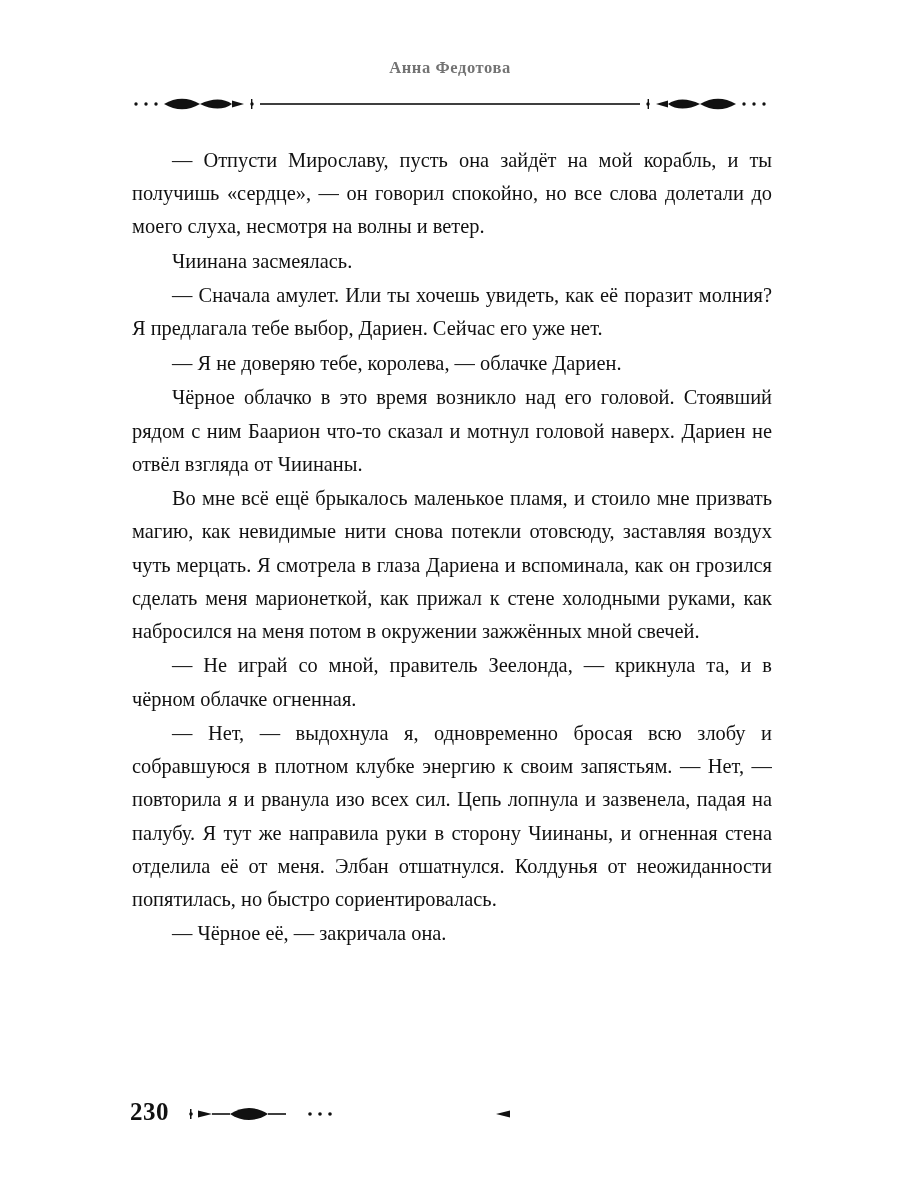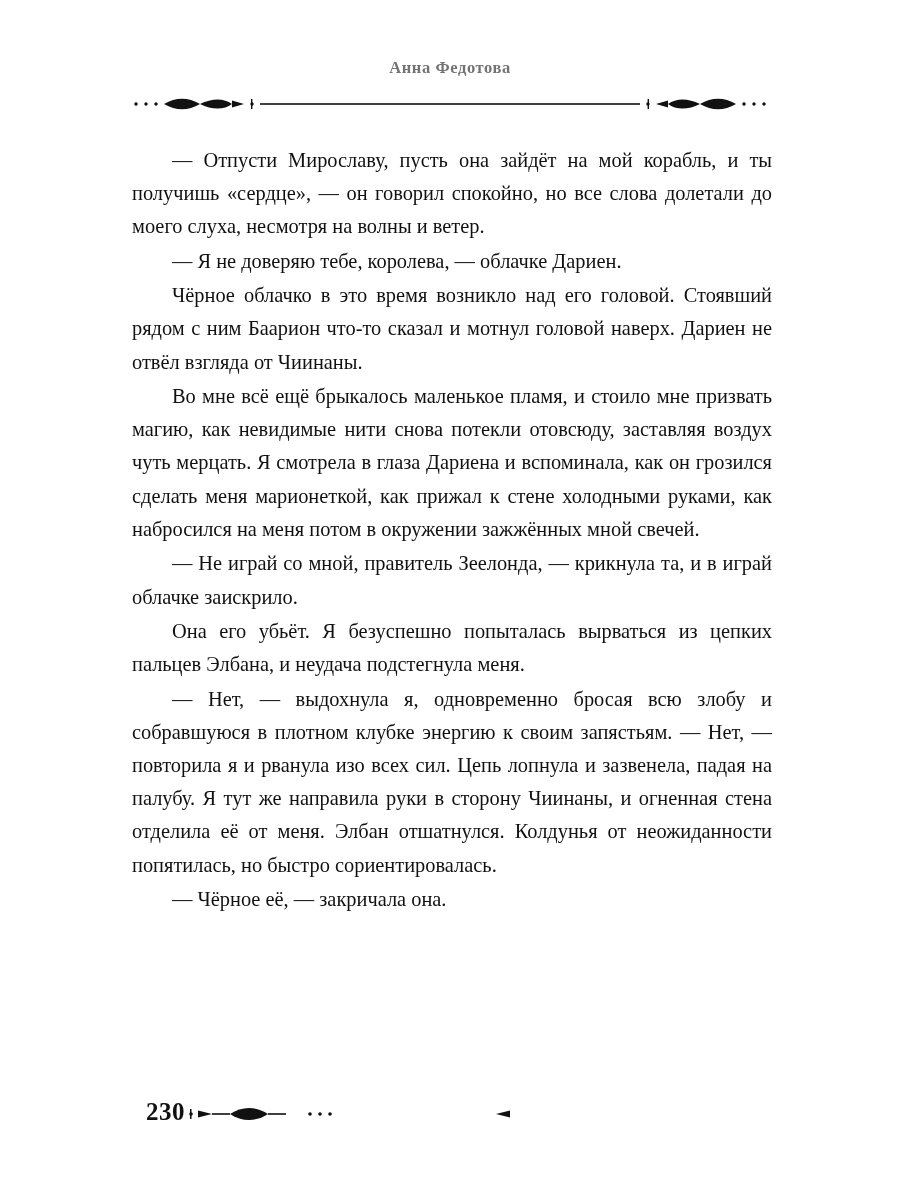--- a/index.html
+++ b/index.html
@@ -76,21 +76,21 @@
   
   .footer {
     position: absolute;
     left: 130px;
     top: 1098px;
     width: 640px;
     height: 40px;
   }
   .folio {
     position: absolute;
-    left: 16px;
+    left: 0;
     top: 0;
     font-family: "Liberation Serif", serif;
     font-size: 25px;
     font-weight: bold;
     letter-spacing: 0.5px;
     color: #111111;
   }
   .footer-orn {
     position: absolute;
     left: 58px;
@@ -134,25 +134,26 @@
           <path d="M100 4.5 L112 8 L100 11.5 Z"></path>
           <circle cx="120" cy="8" r="1.7"></circle>
           <rect x="119" y="3" width="1.4" height="10"></rect>
         </g>
       </svg>
     </div>
   </div>
 
   <div class="content">
     <p class="dash">— Отпусти Мирославу, пусть она зайдёт на мой корабль, и ты получишь «сердце», — он говорил спокойно, но все слова долетали до моего слуха, несмотря на волны и ветер.</p>
+    <p>Чиинана засмеялась.</p>
+    <p class="dash">— Сначала амулет. Или ты хочешь увидеть, как её поразит молния? Я предлагала тебе выбор, Дариен. Сейчас его уже нет.</p>
     <p class="dash">— Я не доверяю тебе, королева, — облачке Дариен.</p>
     <p>Чёрное облачко в это время возникло над его головой. Стоявший рядом с ним Баарион что-то сказал и мотнул головой наверх. Дариен не отвёл взгляда от Чиинаны.</p>
     <p>Во мне всё ещё брыкалось маленькое пламя, и стоило мне призвать магию, как невидимые нити снова потекли отовсюду, заставляя воздух чуть мерцать. Я смотрела в глаза Дариена и вспоминала, как он грозился сделать меня марионеткой, как прижал к стене холодными руками, как набросился на меня потом в окружении зажжённых мной свечей.</p>
-    <p class="dash">— Не играй со мной, правитель Зеелонда, — крикнула та, и в играй облачке заискрило.</p>
-    <p>Она его убьёт. Я безуспешно попыталась вырваться из цепких пальцев Элбана, и неудача подстегнула меня.</p>
+    <p class="dash">— Не играй со мной, правитель Зеелонда, — крикнула та, и в чёрном облачке огненная.</p>
     <p class="dash">— Нет, — выдохнула я, одновременно бросая всю злобу и собравшуюся в плотном клубке энергию к своим запястьям. — Нет, — повторила я и рванула изо всех сил. Цепь лопнула и зазвенела, падая на палубу. Я тут же направила руки в сторону Чиинаны, и огненная стена отделила её от меня. Элбан отшатнулся. Колдунья от неожиданности попятилась, но быстро сориентировалась.</p>
     <p class="dash">— Чёрное её, — закричала она.</p>
   </div>
 
   <div class="footer">
     <div class="folio">230</div>
 
     <div class="footer-orn">
       <svg width="145" height="20" viewBox="0 0 145 20" aria-hidden="true">
         <g fill="#111111">

